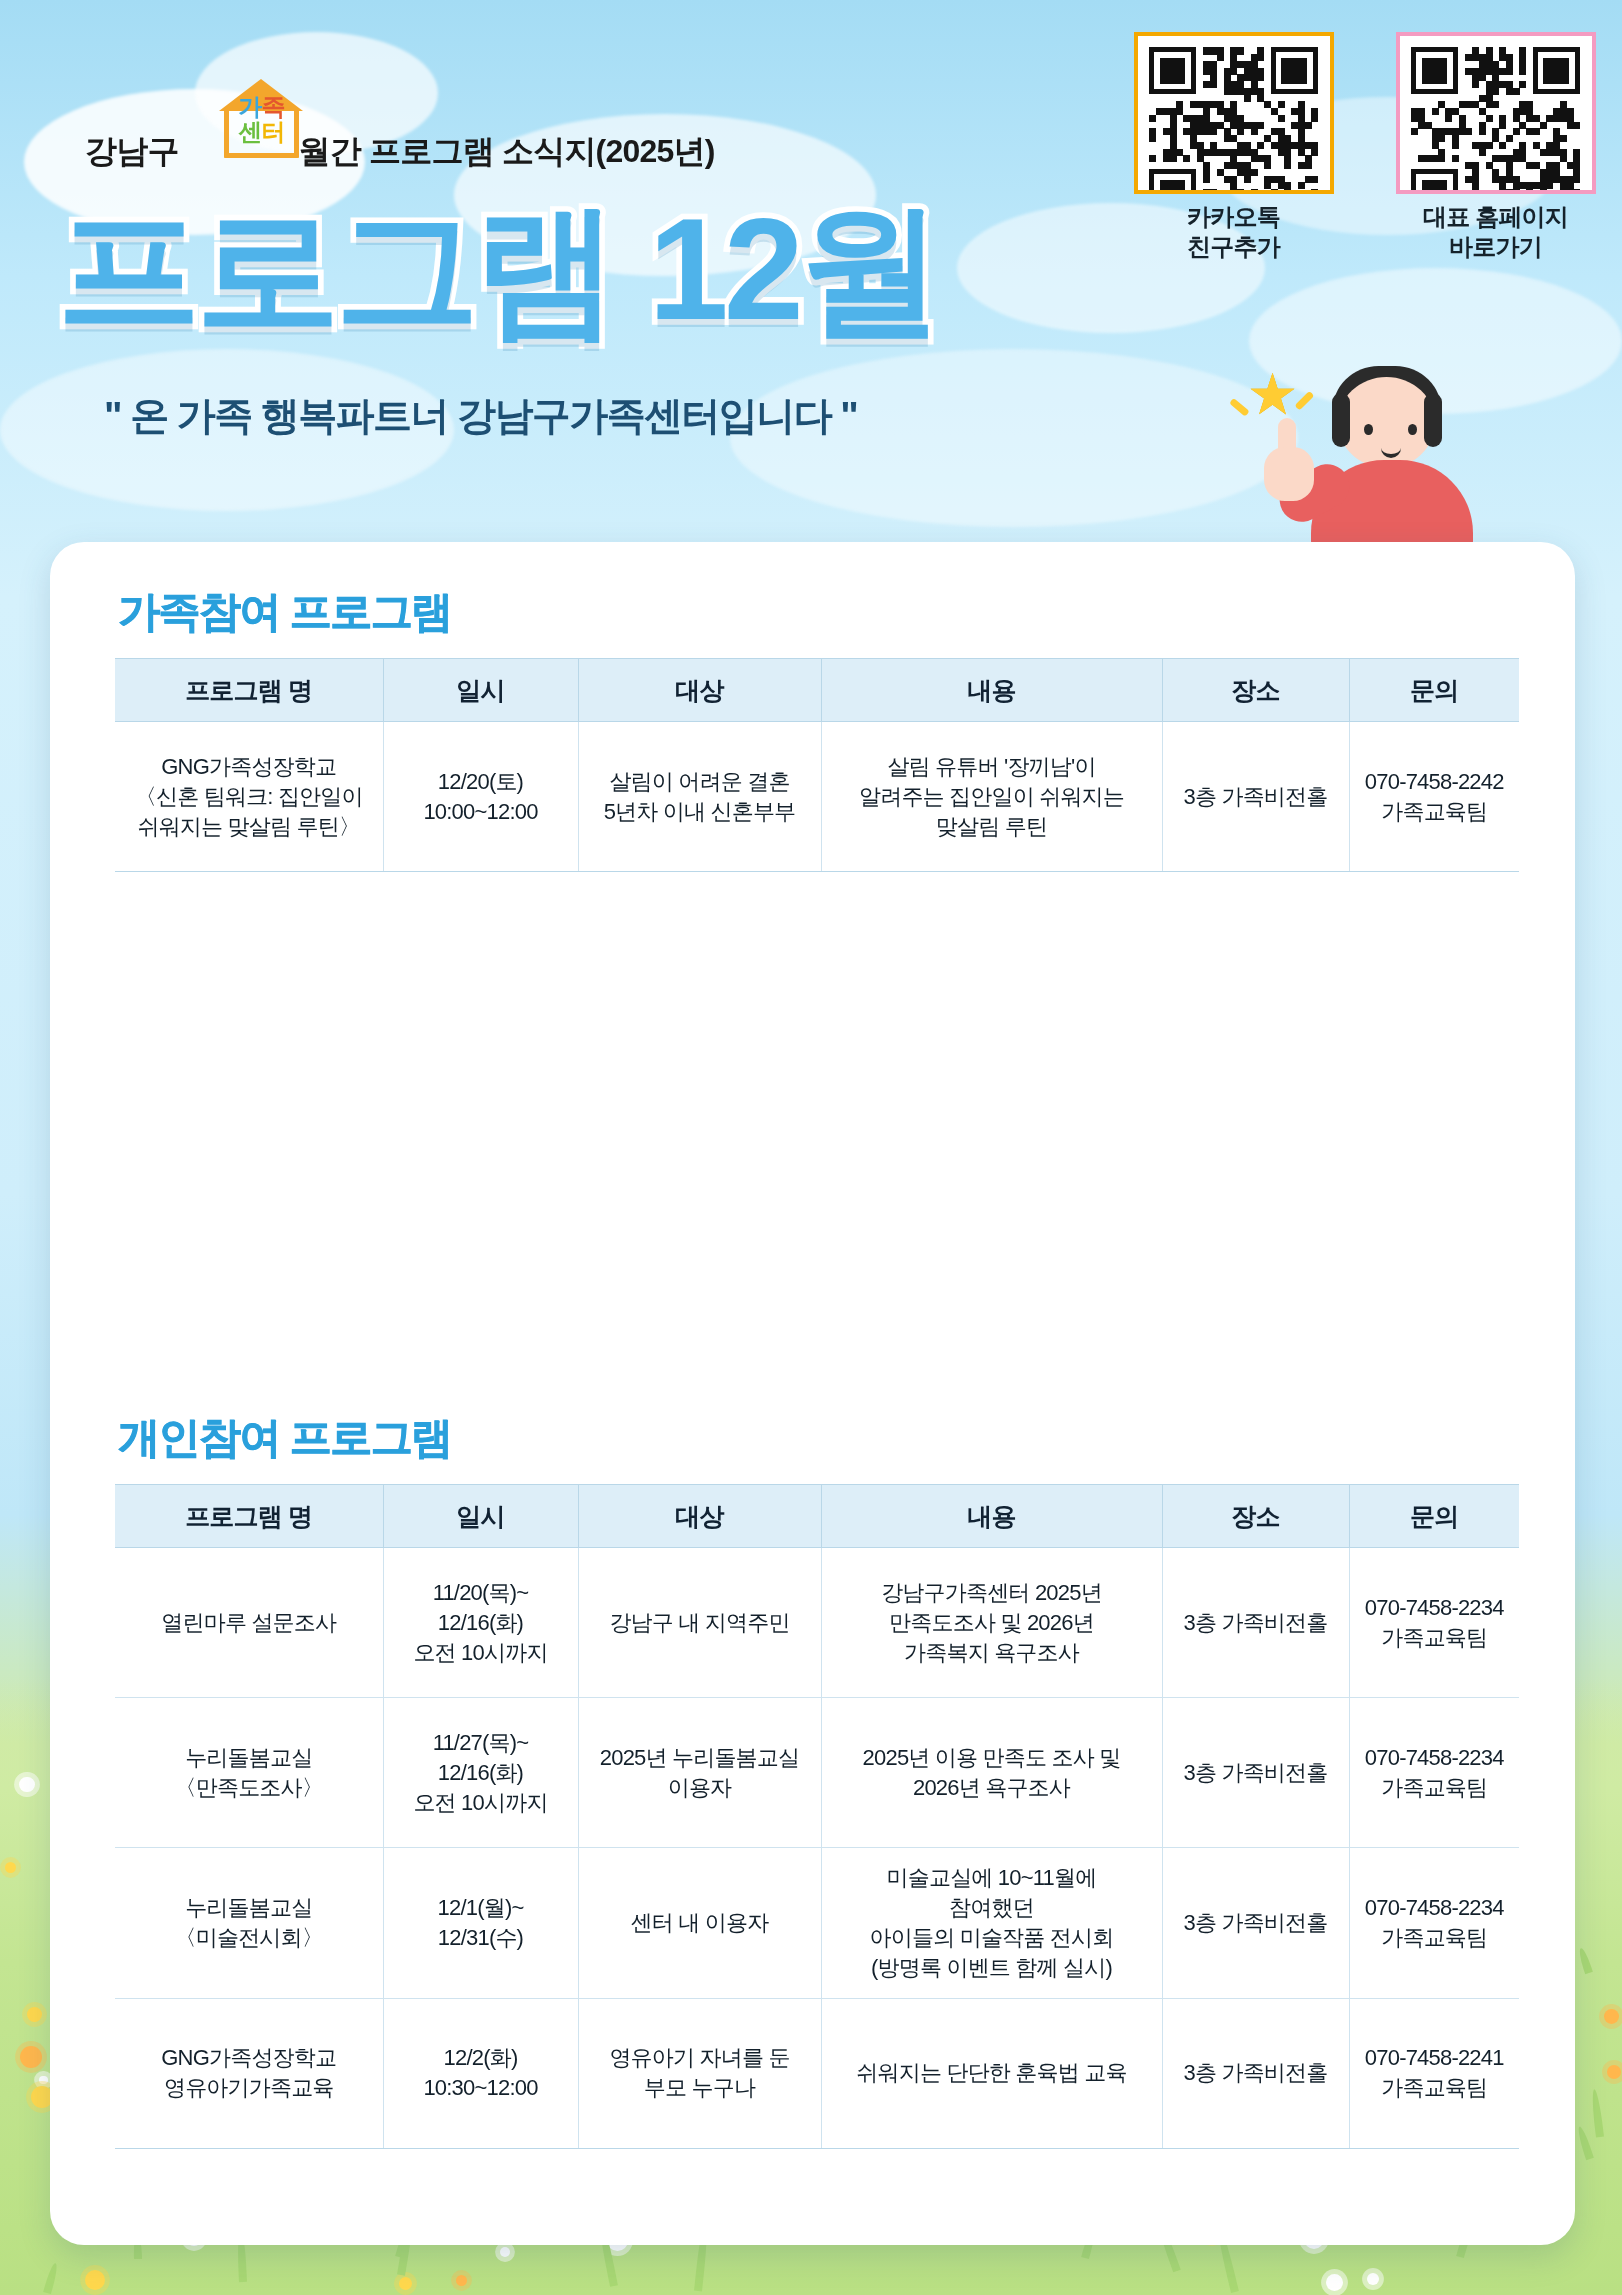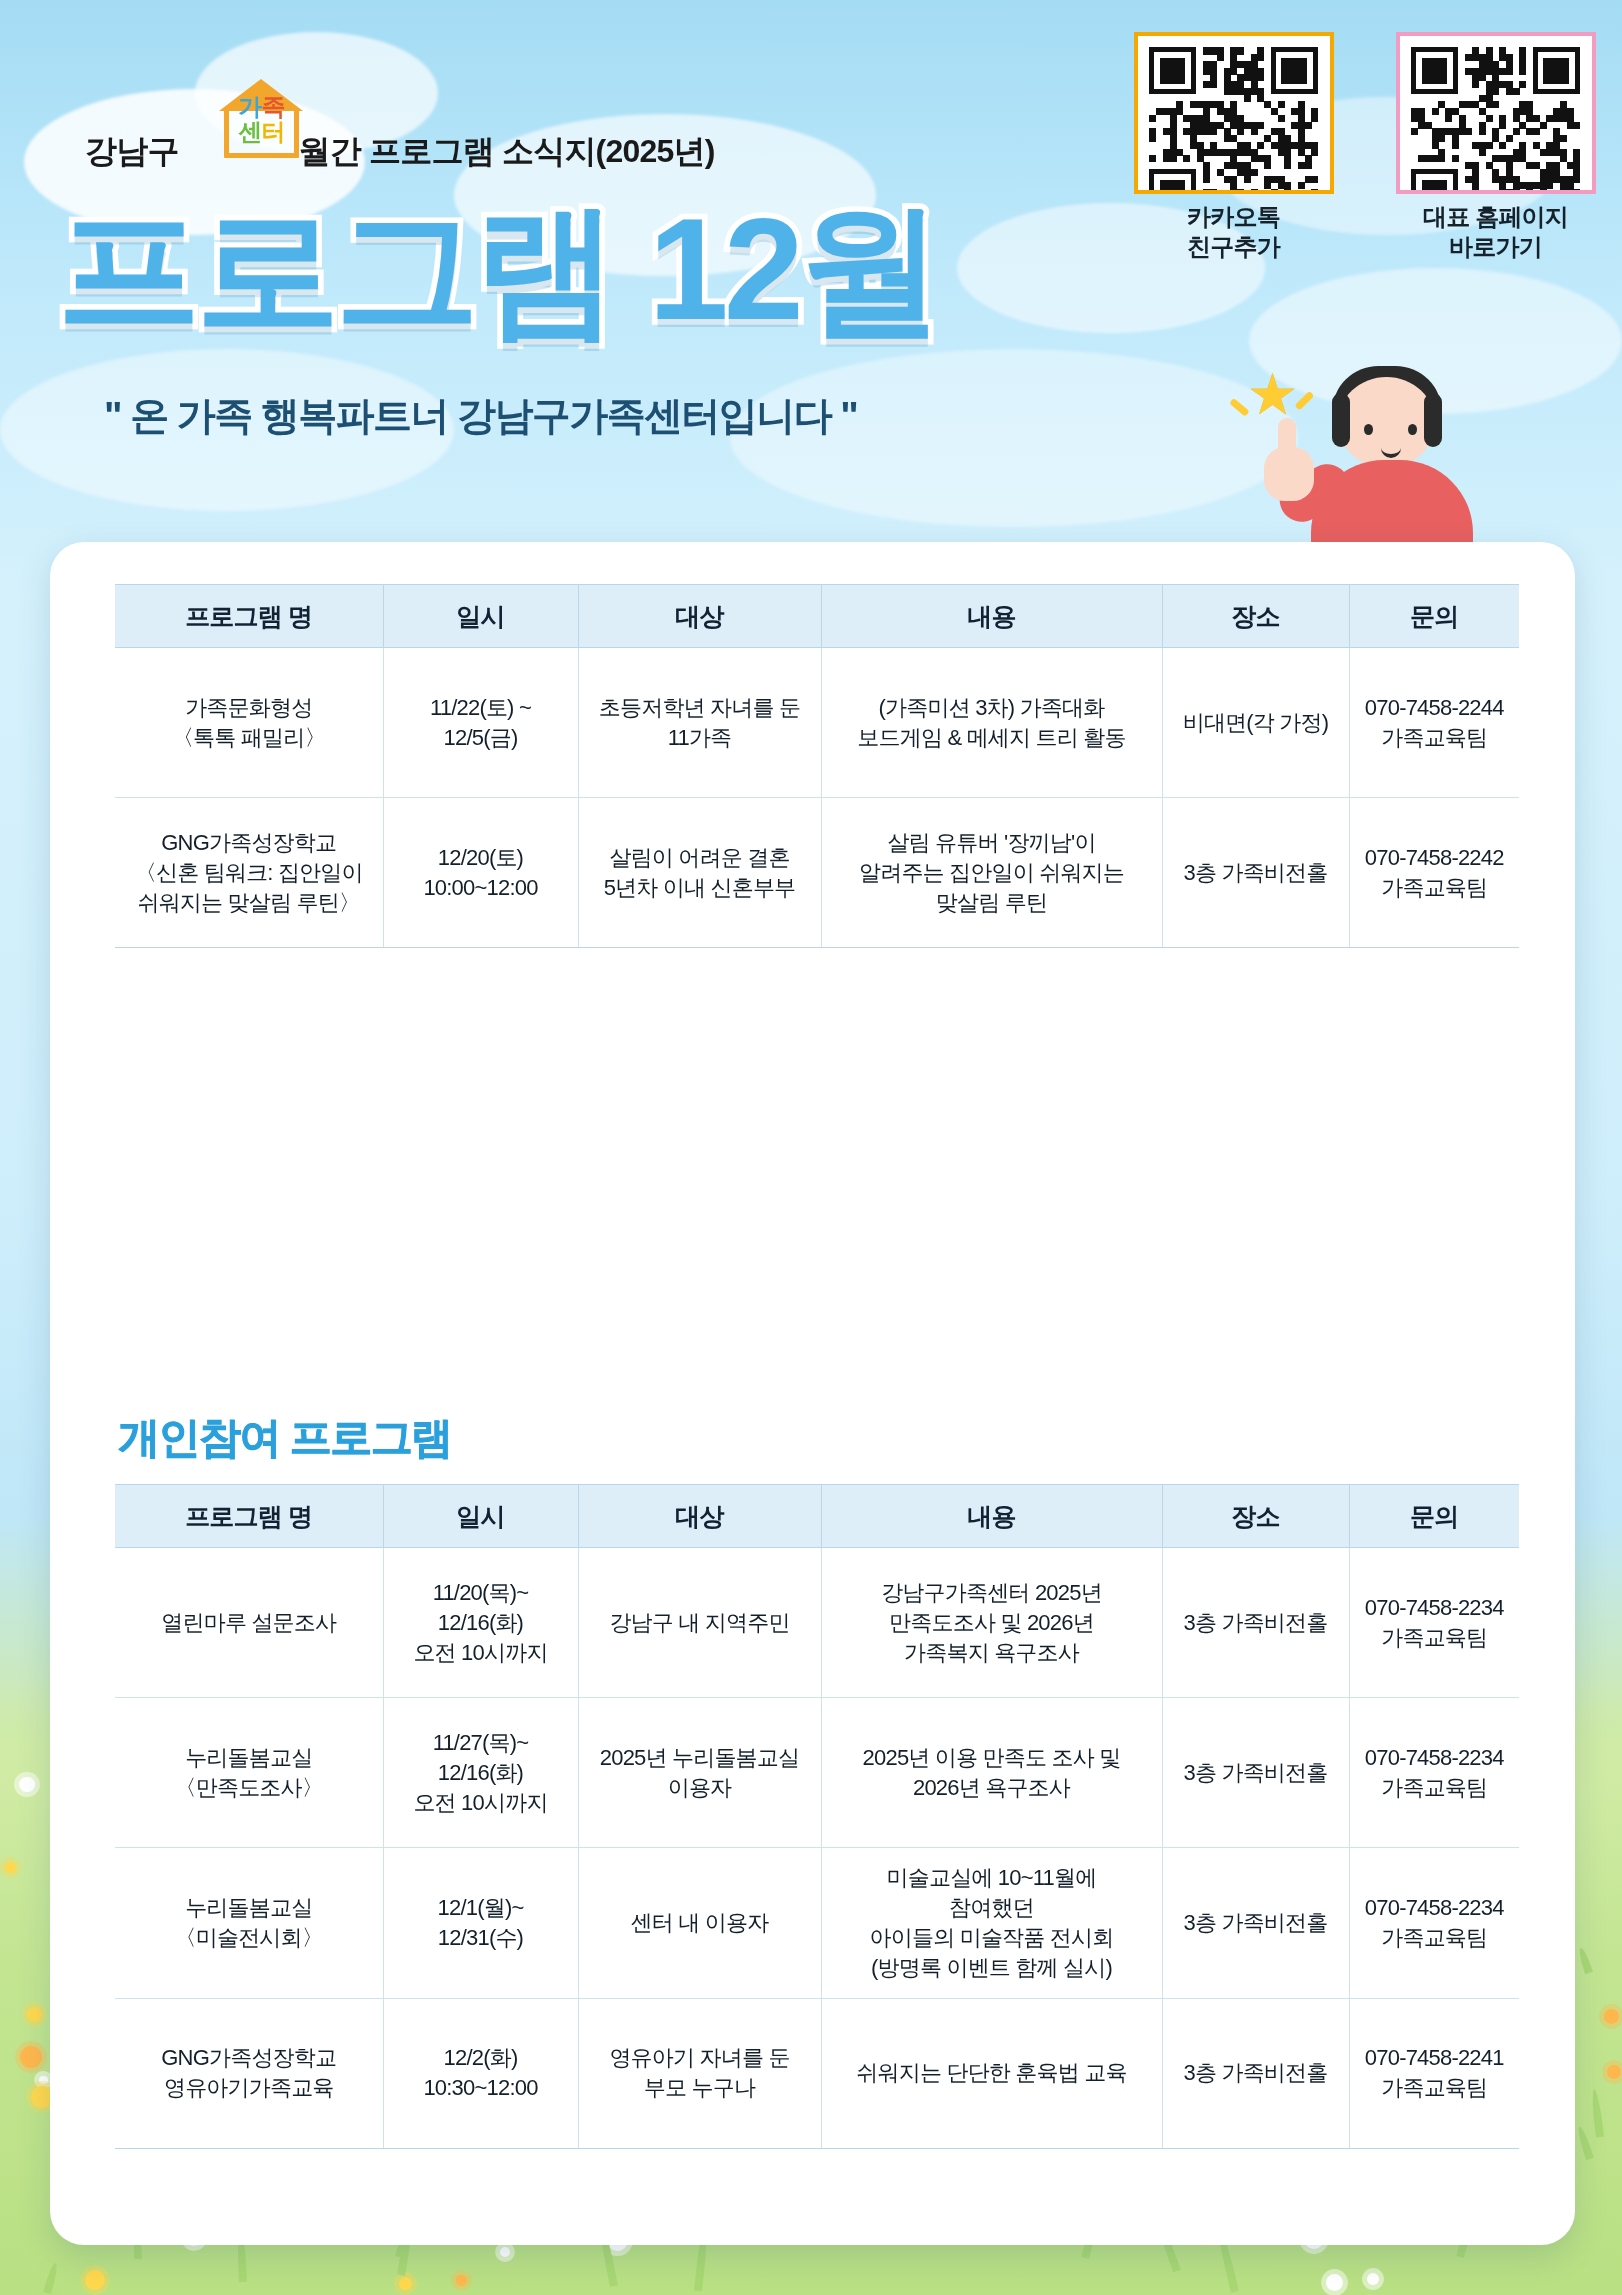--- a/index.html
+++ b/index.html
@@ -976,51 +976,41 @@
     <div class="char-body"></div>
     <div class="char-arm"></div>
     <div class="char-finger"></div>
     <div class="char-hand"></div>
   </div>
 </div>
 
 <div class="card">
 
   <div class="section one">
+    <div class="section-title">가족참여 프로그램</div>
     <table class="prog">
       <colgroup>
         <col class="col-name">
           <col class="col-date">
           <col class="col-target">
         <col class="col-desc">
           <col class="col-place">
           <col class="col-ask">
       </colgroup>
       <thead>
         <tr>
           <th>프로그램 명</th>
           <th class="sep">일시</th>
           <th class="sep">대상</th>
           <th class="sep">내용</th>
           <th class="sep">장소</th>
           <th class="sep">문의</th>
         </tr>
       </thead>
       <tbody id="tbody-0">
-          <tr class="tall">
-            <td>가족문화형성<br>〈톡톡 패밀리〉</td>
-            <td class="vl">11/22(토) ~<br>12/5(금)</td>
-            <td class="vl">초등저학년 자녀를 둔<br>11가족</td>
-            <td class="vl">(가족미션 3차) 가족대화<br>보드게임 &amp; 메세지 트리 활동</td>
-            <td class="vl">비대면(각 가정)</td>
-            <td class="vl">
-              <span class="contact-num">070-7458-2244</span>
-              <span class="contact-team">가족교육팀</span>
-            </td>
-          </tr>
           <tr class="tall">
             <td>GNG가족성장학교<br>〈신혼 팀워크: 집안일이<br>쉬워지는 맞살림 루틴〉</td>
             <td class="vl">12/20(토)<br>10:00~12:00</td>
             <td class="vl">살림이 어려운 결혼<br>5년차 이내 신혼부부</td>
             <td class="vl">살림 유튜버 '장끼남'이<br>알려주는 집안일이 쉬워지는<br>맞살림 루틴</td>
             <td class="vl">3층 가족비전홀</td>
             <td class="vl">
               <span class="contact-num">070-7458-2242</span>
               <span class="contact-team">가족교육팀</span>
             </td>

